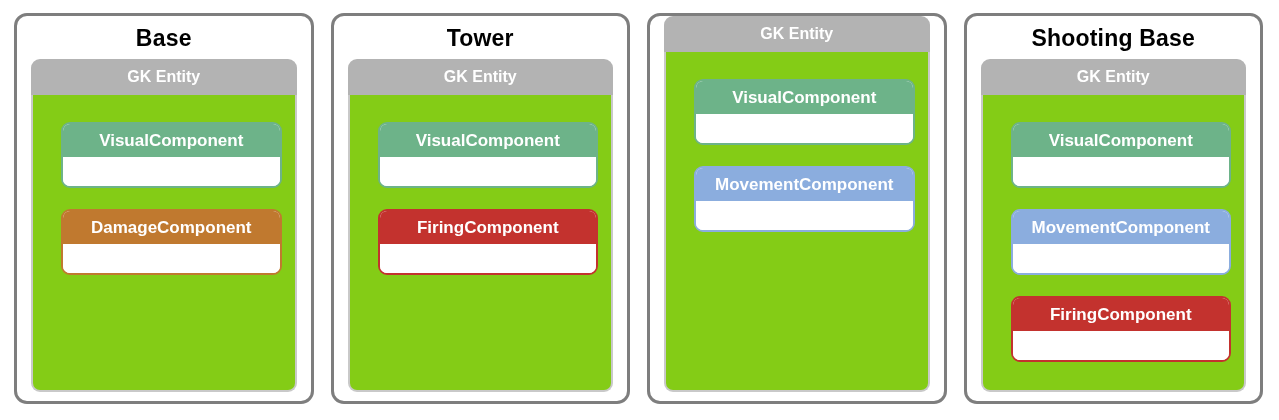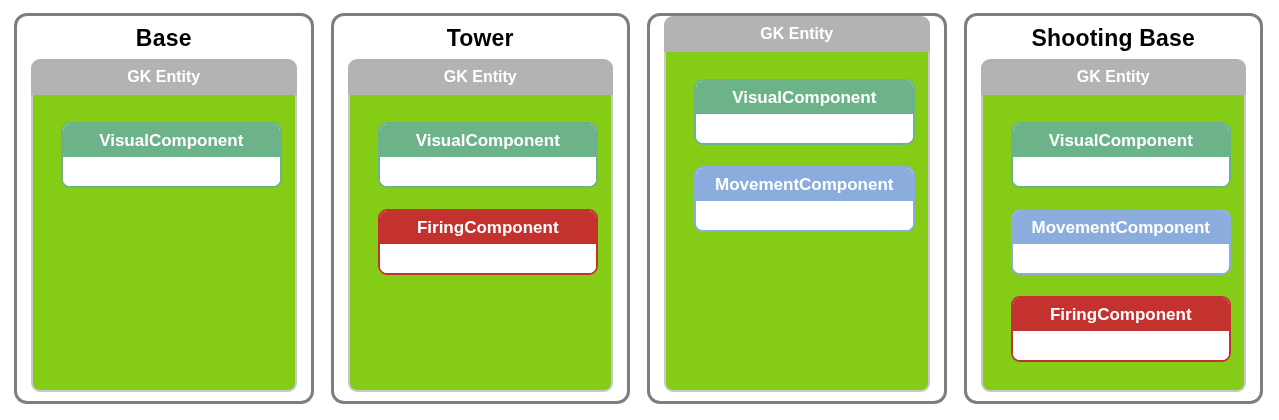--- a/index.html
+++ b/index.html
@@ -90,20 +90,24 @@
 
   <div class="entity-card">
     <div class="card-title">Base</div>
     <div class="entity-box">
       <div class="entity-head">GK Entity</div>
       <div class="entity-body">
         <div class="comp" style="border-color: rgb(109, 179, 137);">
           <div class="comp-head" style="background: rgb(109, 179, 137);">VisualComponent</div>
           <div class="comp-body"></div>
         </div>
+        <div class="comp" style="border-color: rgb(192, 121, 47);">
+          <div class="comp-head" style="background: rgb(192, 121, 47);">DamageComponent</div>
+          <div class="comp-body"></div>
+        </div>
       </div>
     </div>
   </div>
 
   <div class="entity-card">
     <div class="card-title">Tower</div>
     <div class="entity-box">
       <div class="entity-head">GK Entity</div>
       <div class="entity-body">
         <div class="comp" style="border-color: rgb(109, 179, 137);">

